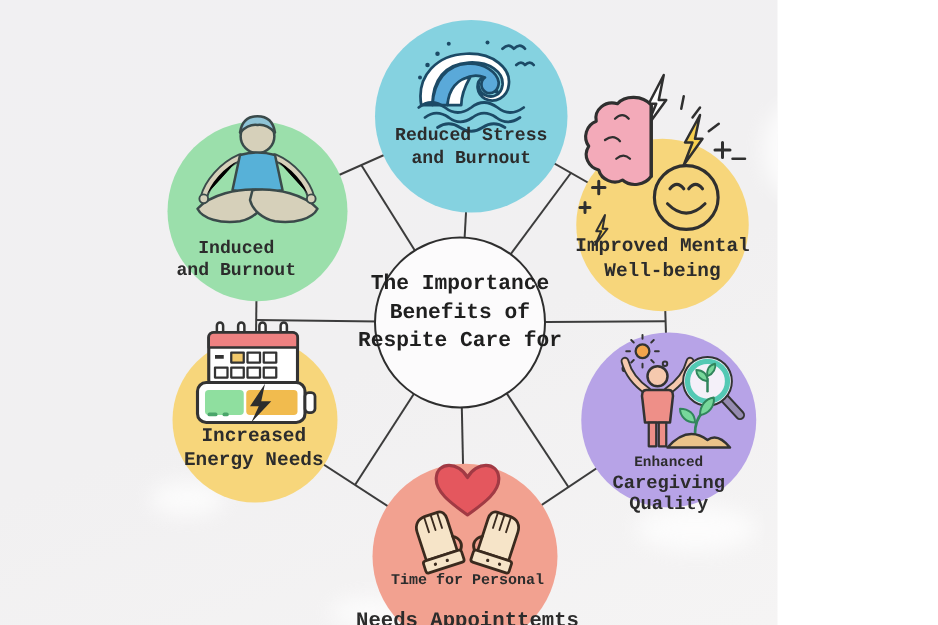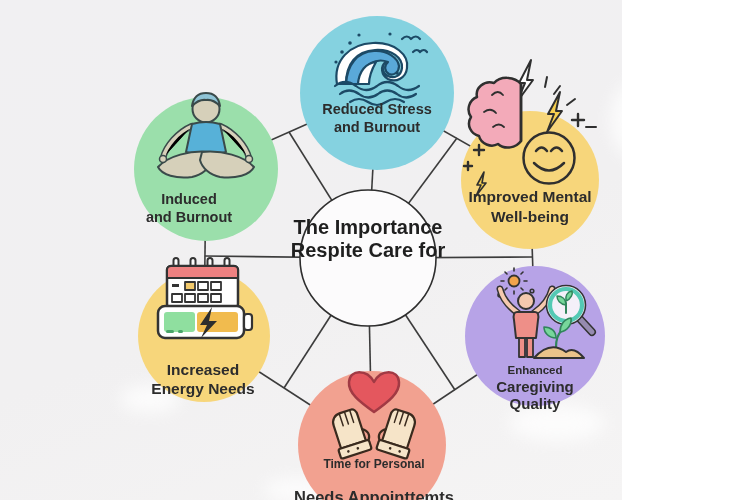--- a/index.html
+++ b/index.html
@@ -1,48 +1,48 @@
 <!DOCTYPE html>
 <html><head>
 <meta charset="utf-8">
 <style>
   html,body{margin:0;padding:0;}
   .stage{
     position:relative;
     width:622px;height:500px;
     overflow:hidden;
     background:linear-gradient(160deg,#f1f0f2 0%,#f1f0f1 55%,#f5f4f4 100%);
-    font-family:Liberation Sans, sans-serif;
+    font-family:Liberation Mono, monospace;
   }
   .stage svg{position:absolute;left:0;top:0;}
   .label{
     position:absolute;
     transform:translateX(-50%);
     text-align:center;
     color:#2c2c2c;
     font-weight:bold;
     white-space:nowrap;
     line-height:18px;
     font-size:14.5px;
   }
   .label-top{left:377px;top:100px;}
   .label-top-left{left:189px;top:190px;}
   .label-top-right{left:530px;top:187px;font-size:15.5px;line-height:20px;}
   .label-bottom-right{left:535px;top:364px;font-size:15px;line-height:17px;}
-  .label-bottom-left{left:203px;top:360px;font-size:15.5px;line-height:19px;}
+  .label-bottom-left{left:203px;top:340px;font-size:15.5px;line-height:19px;}
   .label-bottom{left:374px;top:458px;font-size:16.5px;line-height:18px;}
   .label .small-line{font-size:11.5px;line-height:13px;margin-bottom:1px;}
   .label-bottom .small-line{font-size:12px;line-height:12px;margin-bottom:18px;}
   .center-title{
     position:absolute;left:368px;top:216px;
     transform:translateX(-50%);
     text-align:center;
     color:#1f1f1f;
     font-weight:bold;
-    font-size:20px;line-height:23px;
+    font-size:17px;line-height:23px;
     white-space:nowrap;
   }
 </style>
 </head>
 <body>
 
 <div class="stage">
 
 <svg width="750" height="500" viewBox="0 0 750 500">
   <defs>
@@ -251,16 +251,17 @@
   <div>Needs Appointtemts</div>
 </div>
 
 <div class="label label-bottom-left">
   <div>Increased</div>
   <div>Energy Needs</div>
 </div>
 
 <div class="center-title">
   <div>The Importance</div>
+  <div>Benefits of</div>
   <div>Respite Care for</div>
 </div>
 
 </div>
 
 </body></html>

